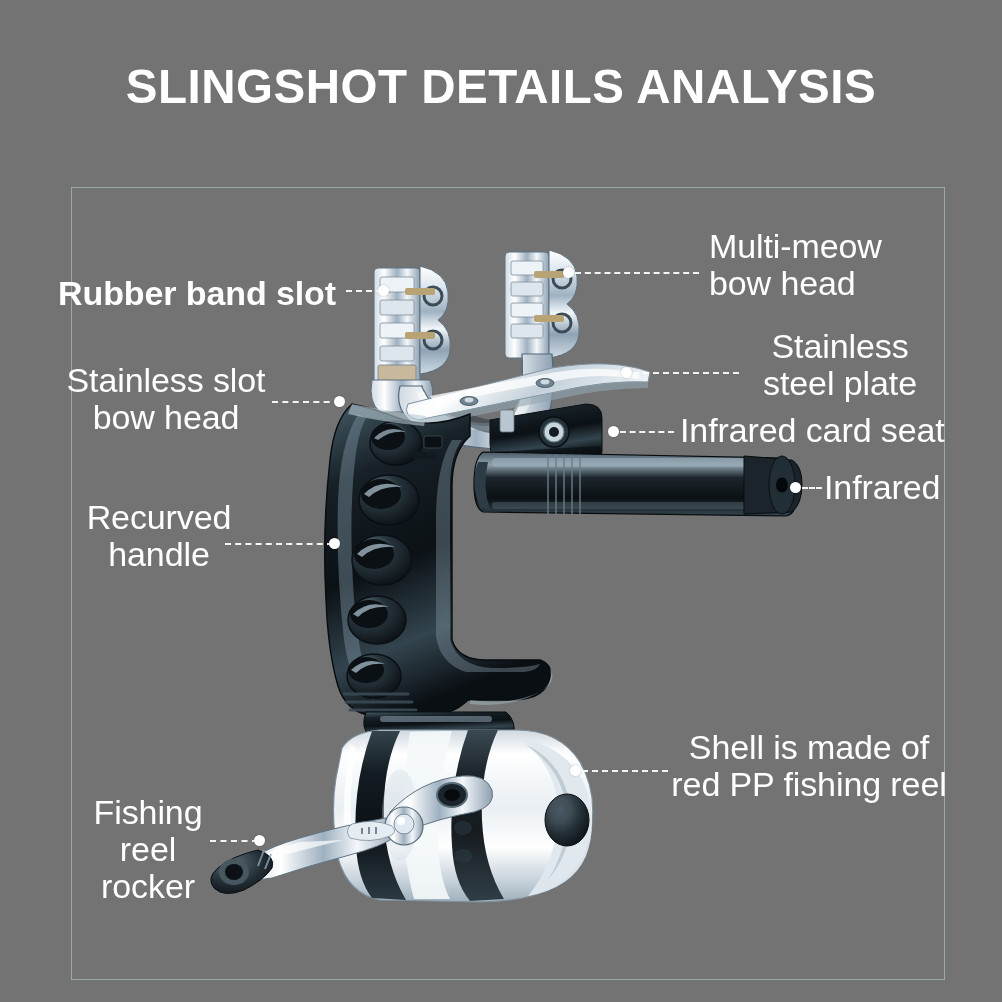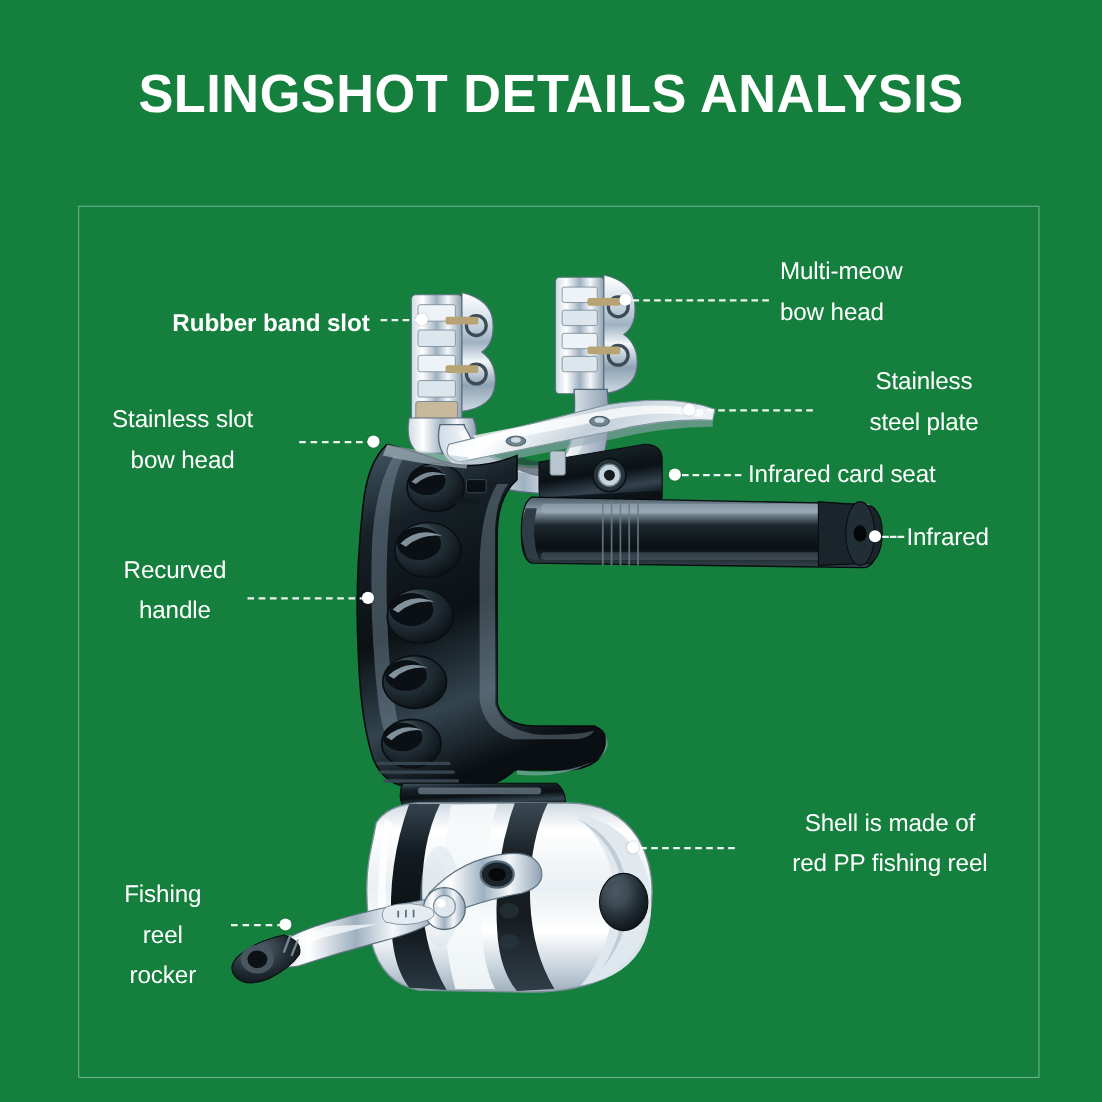--- a/index.html
+++ b/index.html
@@ -3,41 +3,41 @@
 <meta charset="utf-8">
 <style>
   html,body{margin:0;padding:0;}
   body{
     width:1002px;height:1002px;overflow:hidden;
     background:#0c5349;
     font-family:"Liberation Sans","DejaVu Sans",sans-serif;
     position:relative;
     -webkit-font-smoothing:antialiased;
   }
-  #stage{position:absolute;inset:0;width:1002px;height:1002px;background:#15803d;overflow:hidden;}
+  #stage{position:absolute;inset:0;width:1002px;height:1002px;background:#737373;overflow:hidden;}
 
   
   .title{
     position:absolute;left:0;top:62px;width:1002px;
     text-align:center;color:#ffffff;
     font-size:49px;font-weight:bold;letter-spacing:0.5px;
     transform:scaleX(0.97);transform-origin:center top;
     white-space:nowrap;line-height:1.0;
   }
 
   
   .frame{
     position:absolute;left:71px;top:187px;width:874px;height:793px;
     border:1px solid rgba(190,225,218,0.50);
     pointer-events:none;box-sizing:border-box;
   }
 
   
   .label{
-    position:absolute;color:#ffffff;font-size:22px;line-height:37px;
+    position:absolute;color:#ffffff;font-size:34px;line-height:37px;
     white-space:pre-line;letter-spacing:-0.1px;
   }
   .label.r{text-align:right;font-weight:bold;}
   .label.l{text-align:left;}
   .label.c{text-align:center;}
 
   
   .leader{
     position:absolute;height:0;border-top:2px dashed rgba(255,255,255,0.92);
   }

